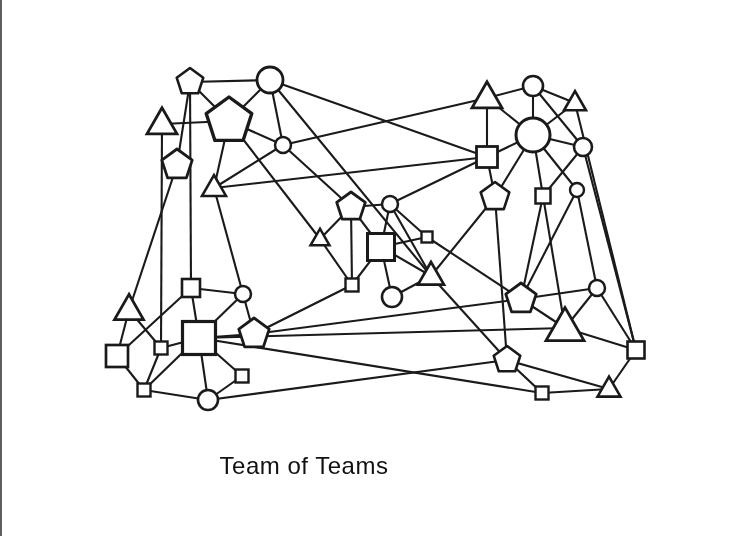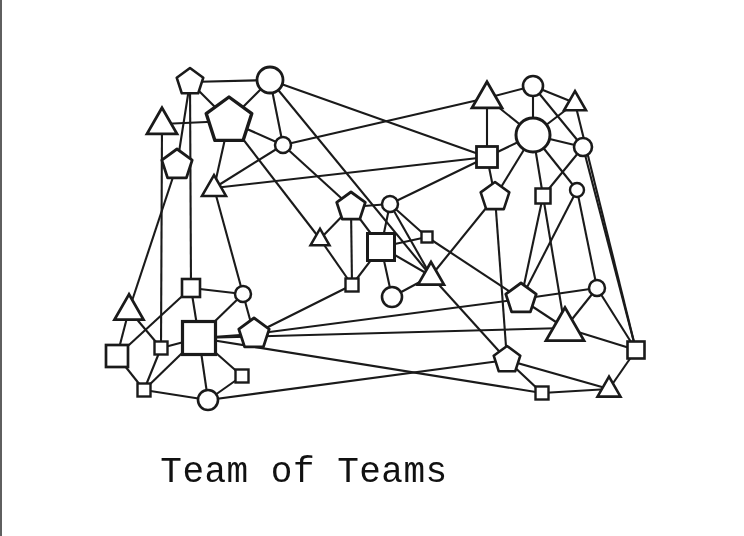--- a/index.html
+++ b/index.html
@@ -32,22 +32,22 @@
     width: 744px;
     height: 536px;
   }
   svg { display: block; }
   .caption {
     position: absolute;
     left: 0;
     top: 452px;
     width: 608px;
     text-align: center;
-    font-family: Liberation Mono, monospace;
-    font-size: 36px;
+    font-family: Liberation Sans, sans-serif;
+    font-size: 24px;
     color: #111111;
     letter-spacing: 0.5px;
   }
 </style>
 </head>
 <body>
 
 <div class="page">
   <div class="left-border"></div>
 

